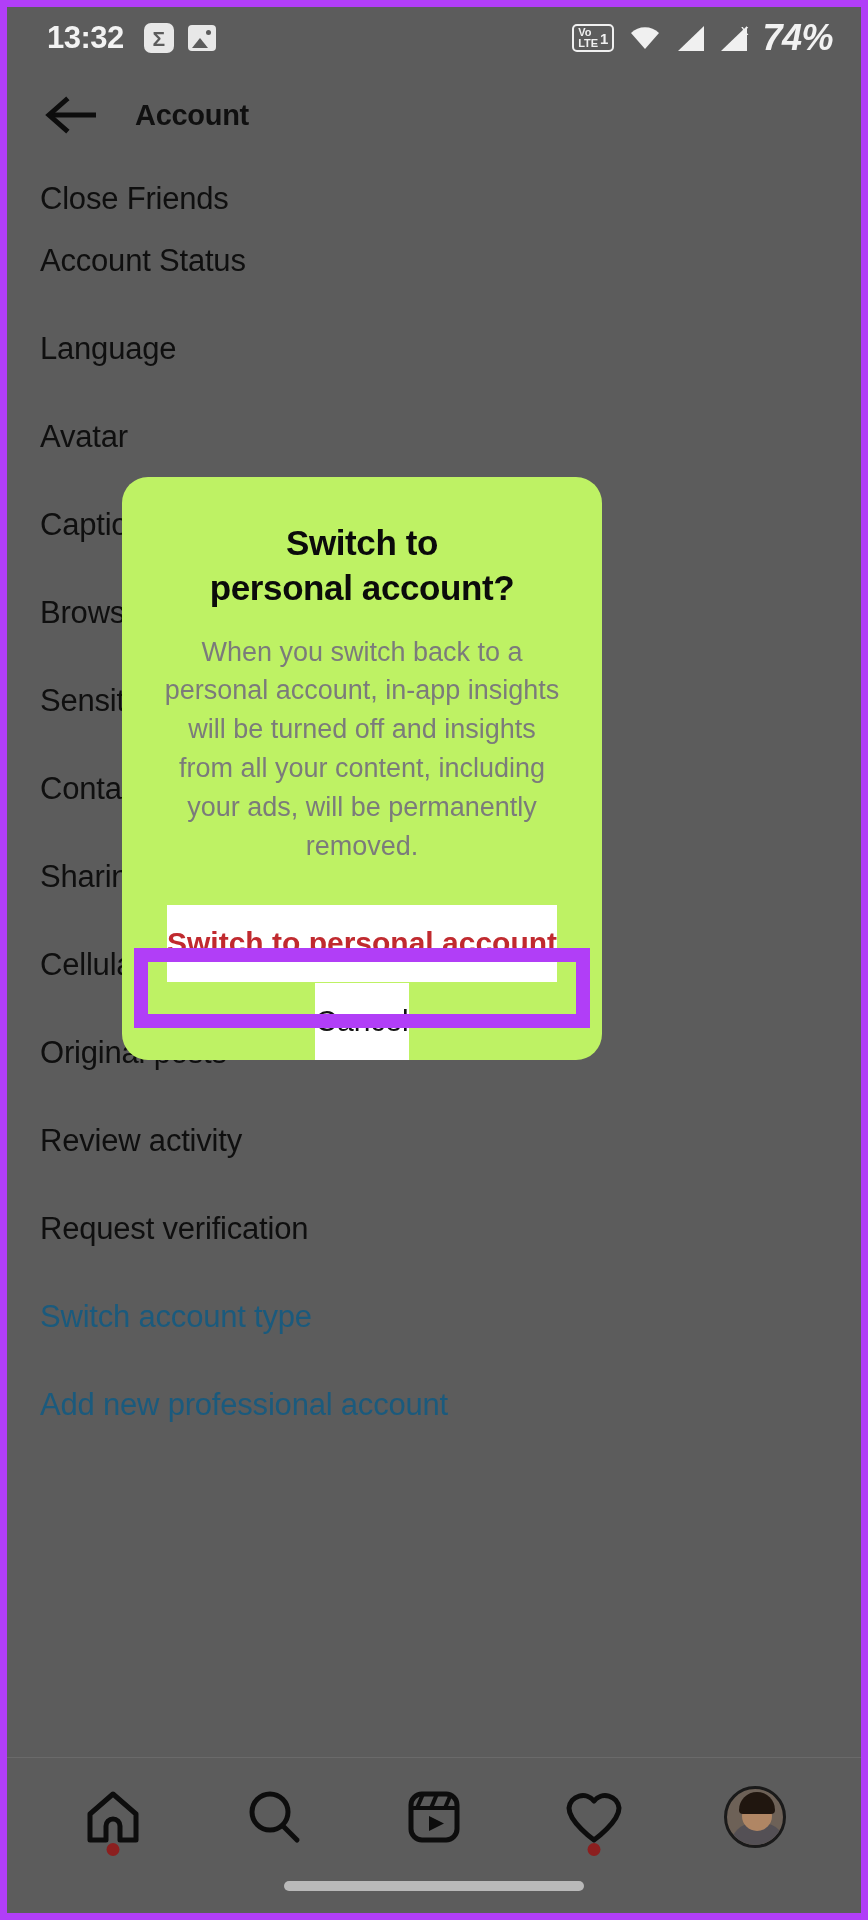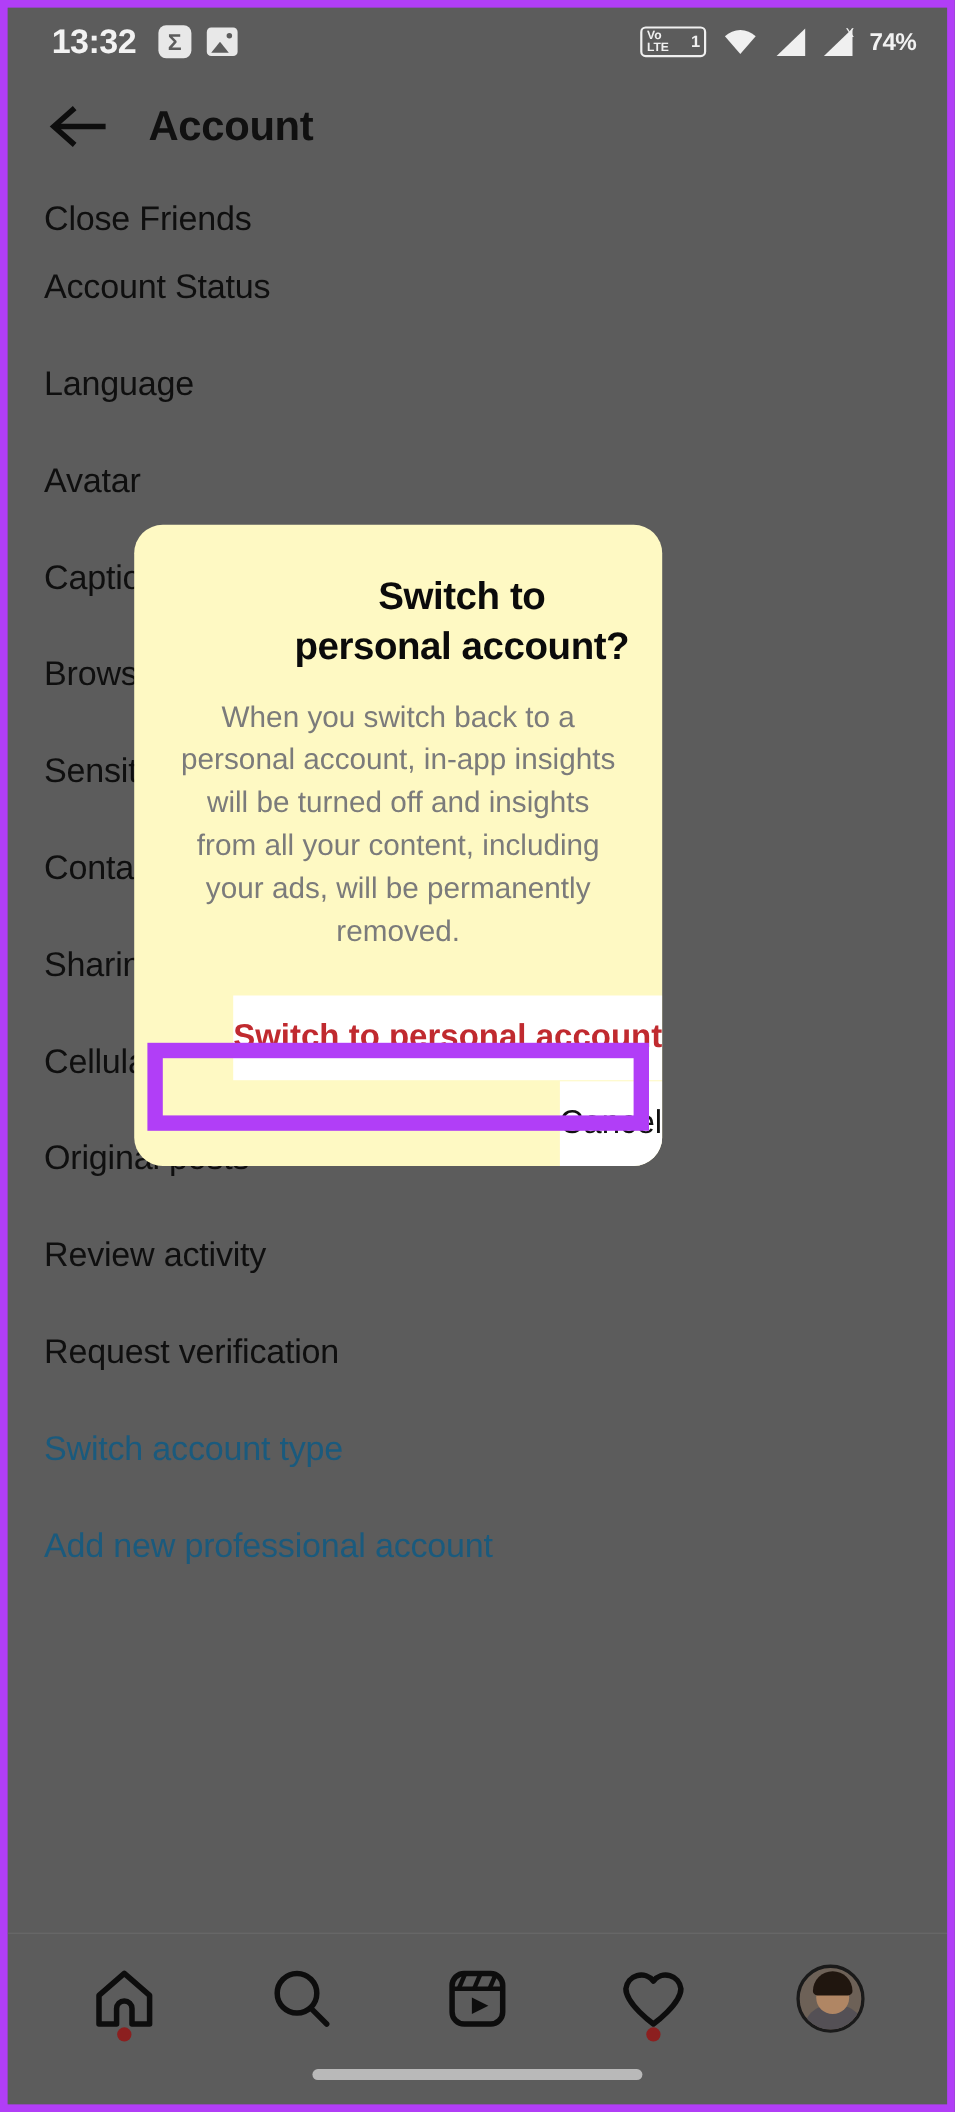--- a/index.html
+++ b/index.html
@@ -51,47 +51,47 @@
     border-bottom:10px solid #5c5c5c;
   }
   .photo-icon::before{
     content:""; position:absolute; right:5px; top:5px;
     width:5px;height:5px;border-radius:50%;background:#5c5c5c;
   }
   #status-right { margin-left:auto; display:flex; align-items:center; gap:15px; }
   .volte-icon {
     border:2px solid #f0f0f0; border-radius:5px;
     padding:1px 4px; font-size:11px; font-weight:bold; line-height:1.0;
-    color:#f0f0f0; display:flex; align-items:center; gap:20px;
+    color:#f0f0f0; display:flex; align-items:center; gap:2px;
   }
   .volte-stack { display:flex; flex-direction:column; align-items:flex-start; }
   .volte-stack span{ display:block; }
   .volte-one{ font-size:15px; font-weight:bold; }
   .wifi-icon{ width:32px; height:26px; position:relative; }
   .sig-icon{ width:28px; height:26px; position:relative; }
   .sig-tri{
     position:absolute; right:0; bottom:0;
     width:0;height:0;
     border-left:26px solid transparent;
     border-bottom:25px solid #f0f0f0;
   }
   .sig-x{ position:absolute; right:-1px; top:-4px; font-size:15px; color:#f0f0f0; }
-  #battery-label{ font-size:22px; font-weight:bold; color:#f2f2f2; letter-spacing:-0.5px; }
+  #battery-label{ font-size:36px; font-weight:bold; color:#f2f2f2; letter-spacing:-0.5px;font-style:italic; }
 
   
   #app-bar {
     position:absolute; left:0; top:62px; width:854px; height:92px;
     display:flex; align-items:center; padding-left:30px;
   }
   #back-arrow {
     width:70px; height:60px; display:flex; align-items:center; justify-content:center;
     position:relative;
   }
   #page-title {
-    font-size:38px; font-weight:bold; color:#101010; margin-left:28px;
+    font-size:29px; font-weight:bold; color:#101010; margin-left:28px;
     letter-spacing:-0.3px;
   }
 
   
   #settings-list {
     position:absolute; left:0; top:150px; width:854px; bottom:152px;
     overflow:hidden;
   }
   .list-item{
     height:88px; display:flex; align-items:center;
@@ -135,23 +135,23 @@
   }
   #home-indicator{
     position:absolute; bottom:22px; left:50%; transform:translateX(-50%);
     width:300px; height:10px; border-radius:6px; background:#b9b9b9;
   }
 
   
   #dialog{
     position:absolute; left:115px; top:470px;
     width:480px;
-    background:#fef9c3; border-radius:26px;
+    background:#bef264; border-radius:26px;
     overflow:hidden;
-    display:flex; flex-direction:column; align-items:flex-end;
+    display:flex; flex-direction:column; align-items:center;
     z-index:20;
   }
   #dialog-title{
     font-size:35px; font-weight:bold; color:#0b0b0b;
     text-align:center; line-height:1.28;
     padding:44px 30px 0 30px; letter-spacing:-0.4px;
   }
   #dialog-body{
     font-size:27px; color:#7b7b7b; text-align:center;
     line-height:1.44; padding:22px 36px 38px 36px;

